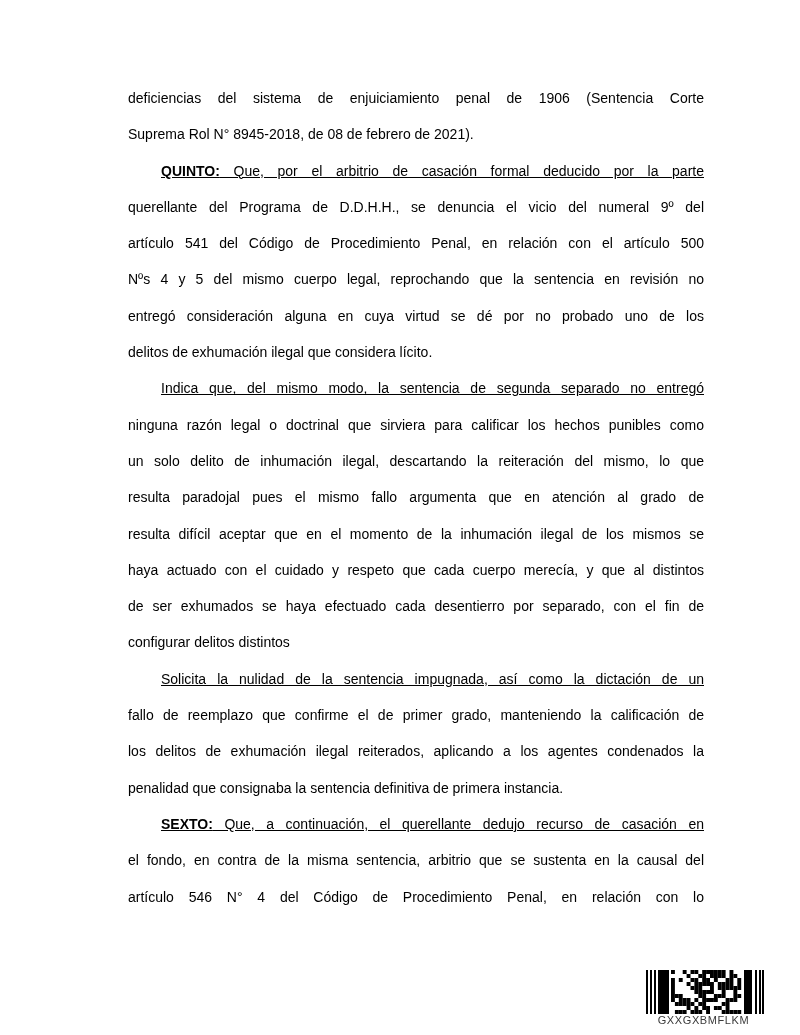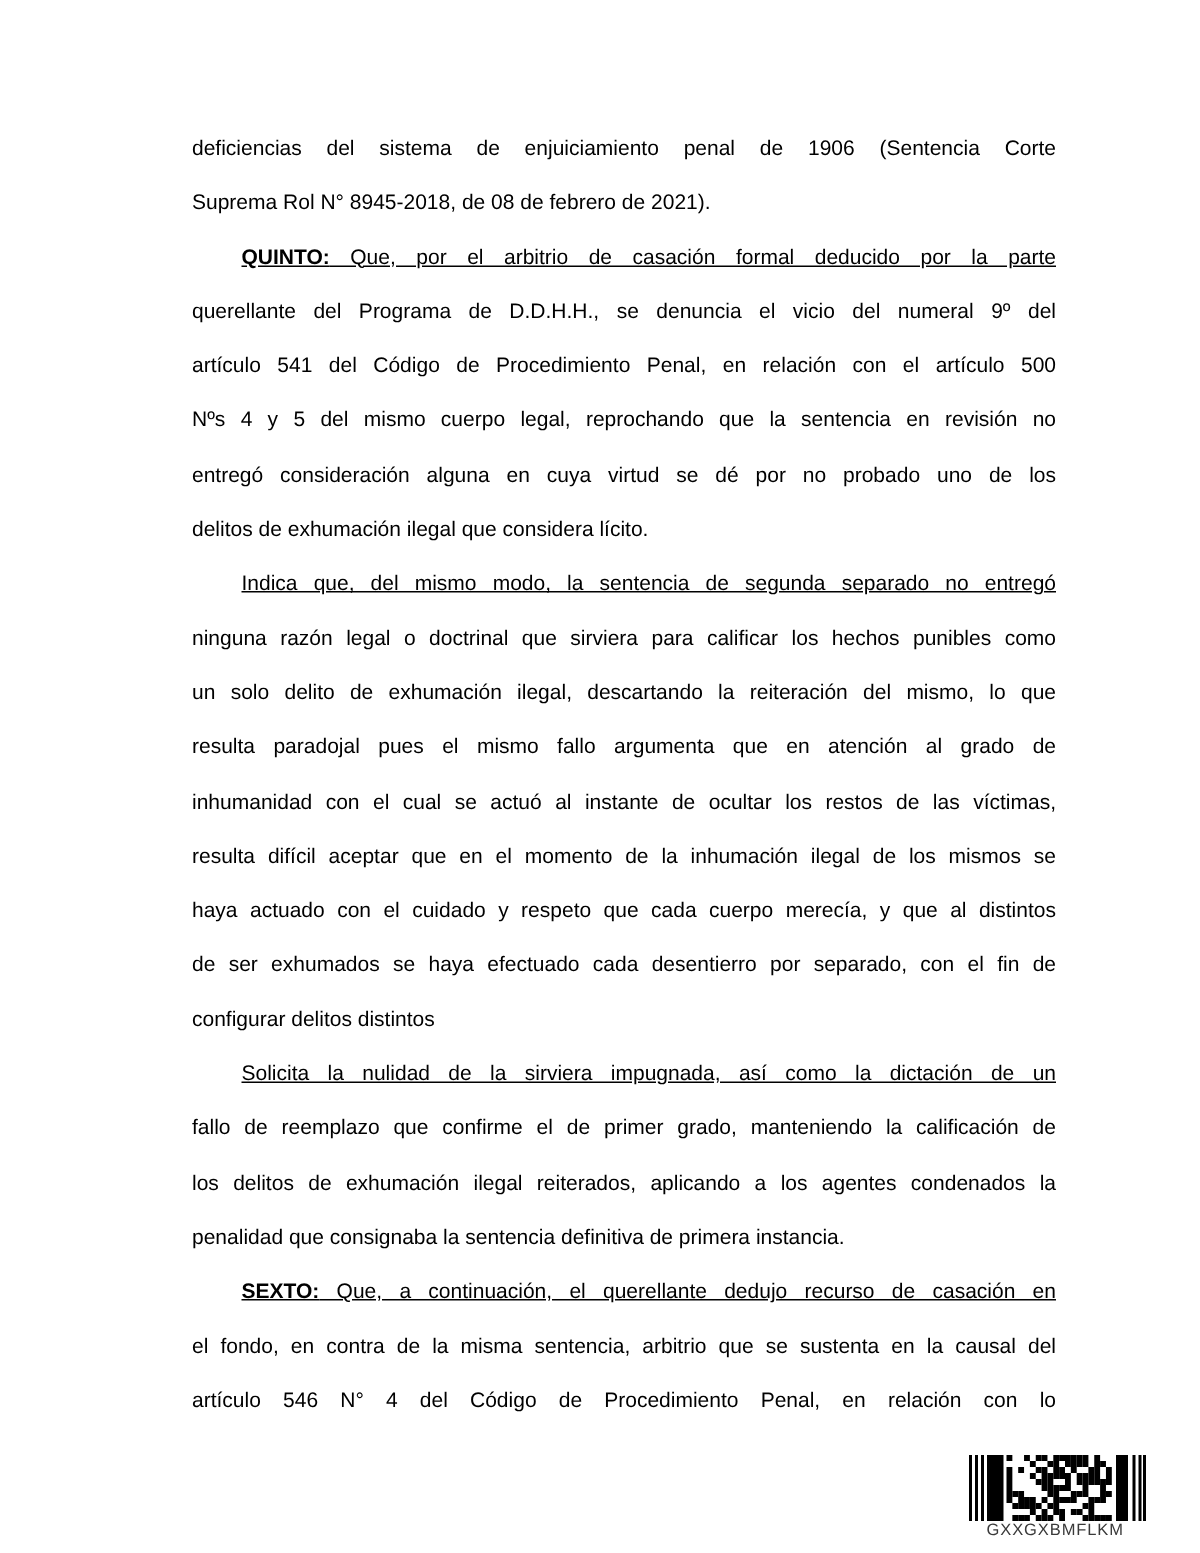--- a/index.html
+++ b/index.html
@@ -63,30 +63,29 @@
         <div class="line j ind"><b>QUINTO:</b> Que, por el arbitrio de casación formal deducido por la parte</div>
         <div class="line j">querellante del Programa de D.D.H.H., se denuncia el vicio del numeral 9º del</div>
         <div class="line j">artículo 541 del Código de Procedimiento Penal, en relación con el artículo 500</div>
         <div class="line j">Nºs 4 y 5 del mismo cuerpo legal, reprochando que la sentencia en revisión no</div>
         <div class="line j">entregó consideración alguna en cuya virtud se dé por no probado uno de los</div>
         <div class="line">delitos de exhumación ilegal que considera lícito.</div>
       </div>
       <div class="para">
         <div class="line j ind">Indica que, del mismo modo, la sentencia de segunda separado no entregó</div>
         <div class="line j">ninguna razón legal o doctrinal que sirviera para calificar los hechos punibles como</div>
-        <div class="line j">un solo delito de exhumación ilegal, descartando la reiteración del mismo, lo que</div>
+        <div class="line j">un solo delito de inhumación ilegal, descartando la reiteración del mismo, lo que</div>
         <div class="line j">resulta paradojal pues el mismo fallo argumenta que en atención al grado de</div>
-        <div class="line j">inhumanidad con el cual se actuó al instante de ocultar los restos de las víctimas,</div>
         <div class="line j">resulta difícil aceptar que en el momento de la inhumación ilegal de los mismos se</div>
         <div class="line j">haya actuado con el cuidado y respeto que cada cuerpo merecía, y que al distintos</div>
         <div class="line j">de ser exhumados se haya efectuado cada desentierro por separado, con el fin de</div>
         <div class="line">configurar delitos distintos</div>
       </div>
       <div class="para">
-        <div class="line j ind">Solicita la nulidad de la sirviera impugnada, así como la dictación de un</div>
+        <div class="line j ind">Solicita la nulidad de la sentencia impugnada, así como la dictación de un</div>
         <div class="line j">fallo de reemplazo que confirme el de primer grado, manteniendo la calificación de</div>
         <div class="line j">los delitos de exhumación ilegal reiterados, aplicando a los agentes condenados la</div>
         <div class="line">penalidad que consignaba la sentencia definitiva de primera instancia.</div>
       </div>
       <div class="para">
         <div class="line j ind"><b>SEXTO:</b> Que, a continuación, el querellante dedujo recurso de casación en</div>
         <div class="line j">el fondo, en contra de la misma sentencia, arbitrio que se sustenta en la causal del</div>
         <div class="line j">artículo 546 N° 4 del Código de Procedimiento Penal, en relación con lo</div>
       </div>
     </div>

